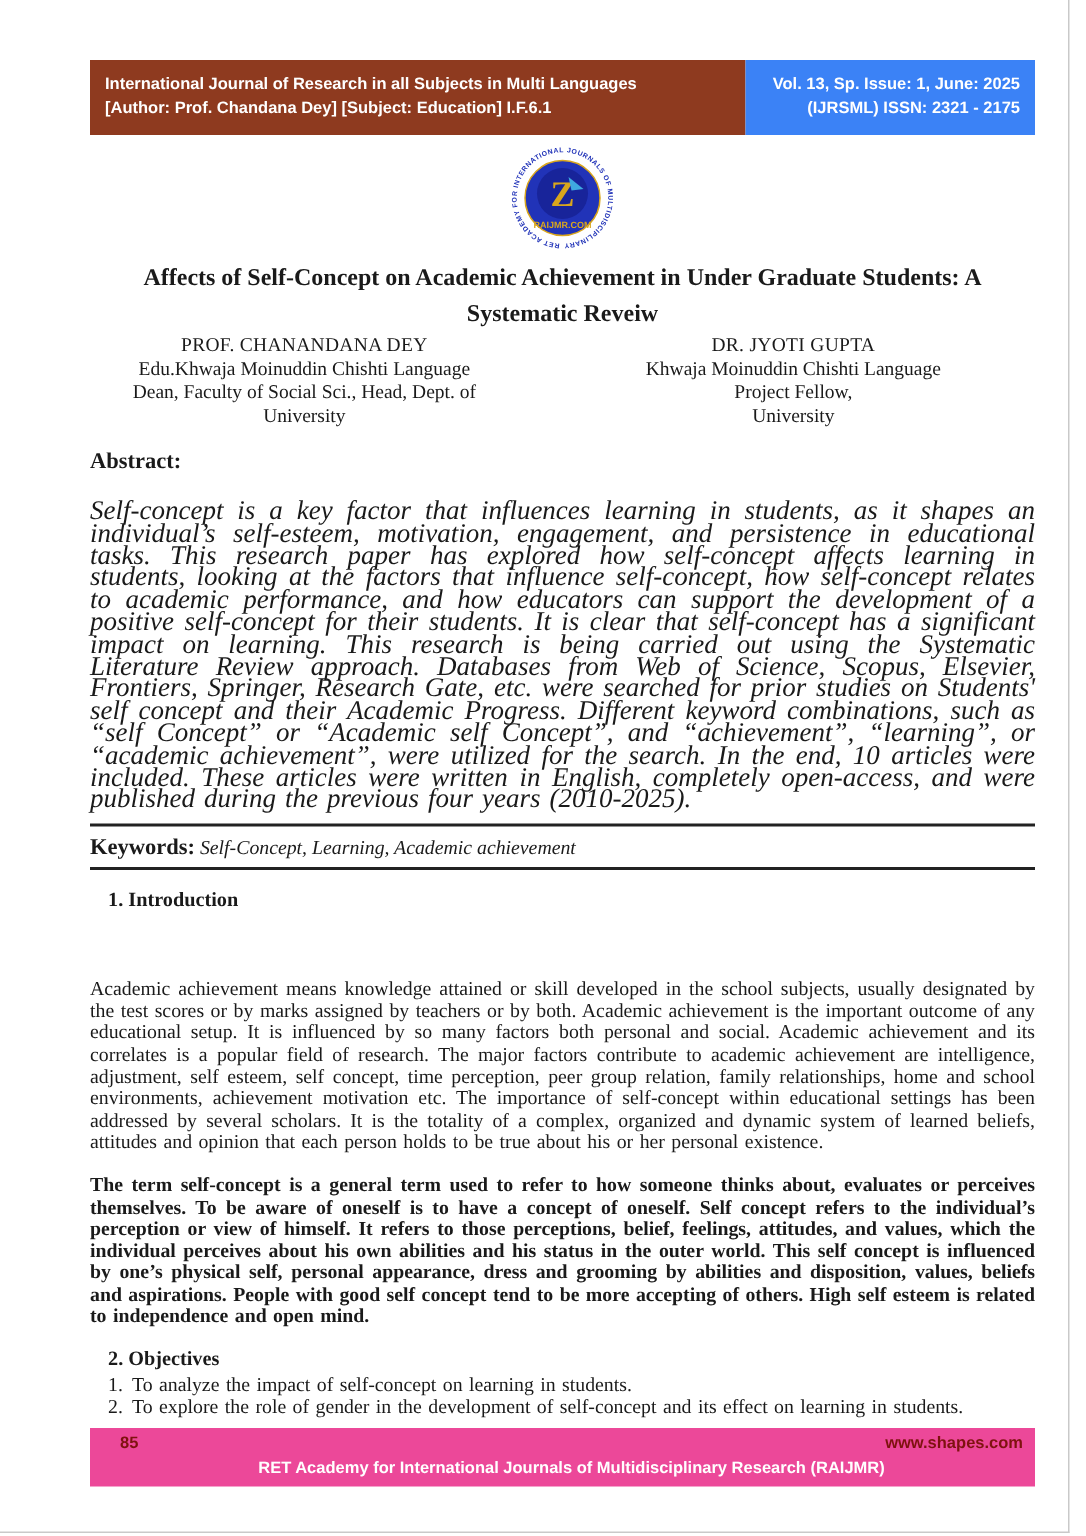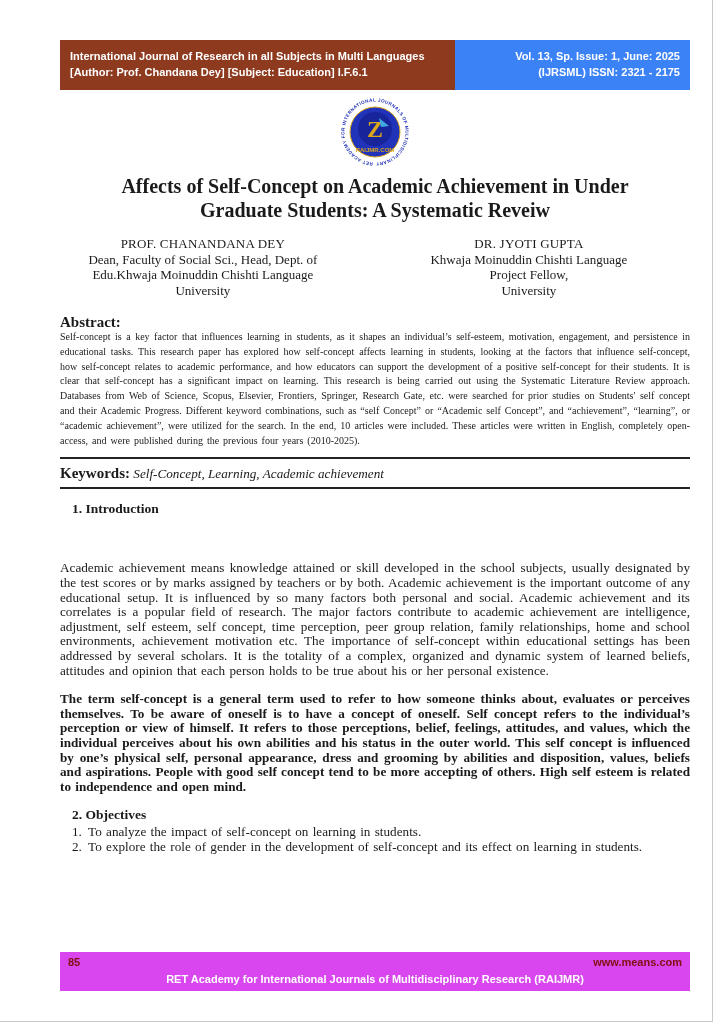--- a/index.html
+++ b/index.html
@@ -4,62 +4,62 @@
 <style>
   html,body{margin:0;padding:0;background:#ffffff;}
   .page{position:relative;width:724px;height:1024px;background:#fff;overflow:hidden;
         font-family:"Liberation Serif", serif;color:#1a1a1a;}
   .page-edge{position:absolute;left:0;top:0;width:712px;height:1021px;
              border-right:1px solid #c9c9c9;border-bottom:1px solid #c9c9c9;pointer-events:none;}
   .content{position:absolute;left:60px;top:40px;width:630px;}
 
   
   .hdr{display:flex;height:50px;font-family:"Liberation Sans", sans-serif;font-weight:bold;}
-  .hdr-left{width:395px;box-sizing:border-box;background:#8e3a1f;color:#fff;
+  .hdr-left{width:437px;box-sizing:border-box;background:#8e3a1f;color:#fff;
             font-size:11px;line-height:16px;padding:8px 6px 0 10px;}
   .hdr-right{flex:1;box-sizing:border-box;background:#3b82f6;color:#fff;text-align:right;
              font-size:11px;line-height:16px;padding:8px 10px 0 0;}
 
   
   .logo-wrap{margin-top:6px;text-align:center;height:72px;}
 
   
   .title{margin:6px auto 0 auto;max-width:565px;text-align:center;
-         font-size:20px;line-height:24px;font-weight:bold;}
+         font-size:16px;line-height:24px;font-weight:bold;}
 
   
-  .authors{display:flex;margin-top:14px;gap:22px;}
+  .authors{display:flex;gap:22px;}
   .author{text-align:center;font-size:13px;line-height:15.5px;}
   .author.a1{width:47%;}
   .author.a2{width:53%;}
   .author .nm{letter-spacing:0.2px;}
 
   
   .abstract{margin-top:16px;}
   .lbl{font-weight:bold;font-size:15px;line-height:16px;}
-  .abs-text{font-size:10px;line-height:14.8px;text-align:justify;
-            word-spacing:1.5px;margin-top:0;}
+  .abs-text{font-style:italic;font-size:18px;line-height:14.8px;text-align:justify;
+            word-spacing:1.5px;margin-top:17px;}
 
   .divider{border-top:2px solid #222;margin-top:9px;}
   .kw-row{margin:6px 0 5px 0;font-size:13.2px;line-height:16px;}
   .kw-row .kw-text{font-style:italic;}
 
   .sec-heading{font-weight:bold;font-size:13.5px;line-height:16px;margin-top:12px;margin-left:12px;}
   .para{font-size:13.2px;line-height:14.6px;text-align:justify;word-spacing:1px;margin-top:44px;}
   .para + .para{margin-top:14px;font-weight:bold;}
 
   .obj-list{margin-top:1px;}
   .obj-item{display:flex;margin-left:12px;font-size:13.2px;line-height:15px;}
   .obj-item .num{flex:0 0 16px;}
   .obj-item .txt{flex:1;text-align:justify;word-spacing:1px;}
 
   
   .footer{position:absolute;left:60px;top:952px;width:630px;box-sizing:border-box;
-          background:#d946ef;color:#fff;font-family:"Liberation Sans", sans-serif;
-          font-weight:bold;font-size:11px;line-height:17px;padding:2px 8px 3px 8px;}
+          background:#ec4899;color:#fff;font-family:"Liberation Sans", sans-serif;
+          font-weight:bold;font-size:11px;line-height:17px;padding:2px 8px 3px 20px;}
   .f-line1{display:flex;align-items:center;}
   .f-dark{color:#7e120e;}
   .f-num{margin-right:9px;}
   .f-spacer{flex:1;}
   .f-line2{text-align:center;}
 </style>
 </head>
 <body>
 
 <div class="page">
@@ -93,22 +93,22 @@
         <path d="M 40 22 L 50 30 L 42 31 Z" fill="#3fa9e0"></path>
         <text x="36" y="56" text-anchor="middle" font-family="Liberation Sans, sans-serif" font-size="6" font-weight="bold" fill="#d9a61d">RAIJMR.COM</text>
       </svg>
     </div>
 
     <div class="title">Affects of Self-Concept on Academic Achievement in Under Graduate Students: A Systematic Reveiw</div>
 
     <div class="authors">
       <div class="author a1">
         <div class="nm">PROF. CHANANDANA DEY</div>
+        <div>Edu.Khwaja Moinuddin Chishti Language</div>
         <div>Dean, Faculty of Social Sci., Head, Dept. of</div>
-        <div>Edu.Khwaja Moinuddin Chishti Language</div>
         <div>University</div>
       </div>
       <div class="author a2">
         <div class="nm">DR. JYOTI GUPTA</div>
         <div>Khwaja Moinuddin Chishti Language</div>
         <div>Project Fellow,</div>
         <div>University</div>
       </div>
     </div>
 
@@ -145,17 +145,17 @@
         </div>
       </div>
     </div>
 
   </div>
 
   <div class="footer">
     <div class="f-line1">
       <span class="f-dark f-num">85</span>
       <span class="f-spacer"></span>
-      <span class="f-dark">www.means.com</span>
+      <span class="f-dark">www.shapes.com</span>
     </div>
     <div class="f-line2">RET Academy for International Journals of Multidisciplinary Research (RAIJMR)</div>
   </div>
 </div>
 
 </body></html>

